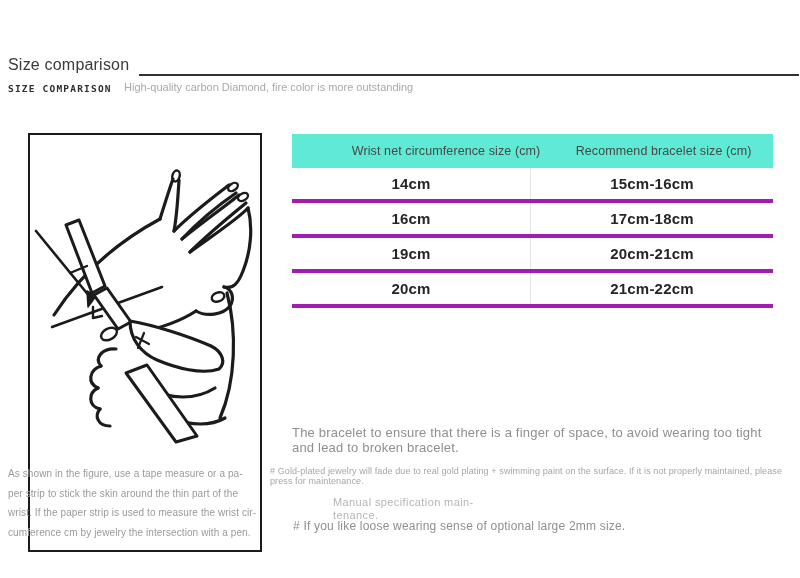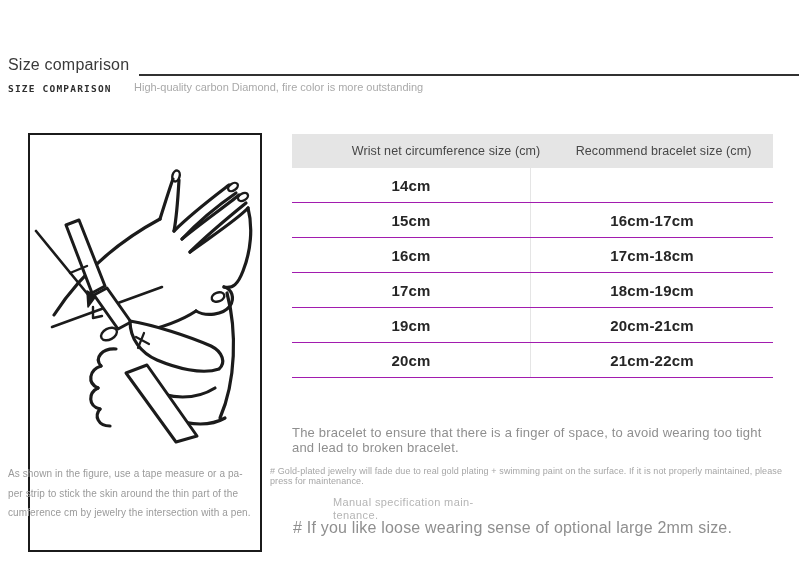--- a/index.html
+++ b/index.html
@@ -6,57 +6,57 @@
   html,body { background:#fff; }
   .page {
     position:relative; width:799px; height:578px; background:#ffffff;
     font-family:"Liberation Sans", sans-serif; overflow:hidden;
   }
   .hdr-title { position:absolute; left:8px; top:56px; font-size:16px; color:#3a3a3a; letter-spacing:.2px; }
   .hdr-caps  { position:absolute; left:8px; top:83px; font-family:"DejaVu Sans Mono", monospace;
                font-size:9.5px; font-weight:700; letter-spacing:1.2px; color:#2f2f2f; }
   .brand     { position:absolute; left:140px; top:56px; font-size:15px; color:#7d7d7d; letter-spacing:.3px; }
   .brand-rule{ position:absolute; left:139px; top:74px; width:661px; height:2px; background:#313131; }
-  .tagline   { position:absolute; left:134px; top:81px; font-size:11px; color:#a9a9a9; }
+  .tagline   { position:absolute; left:124px; top:81px; font-size:11px; color:#a9a9a9; }
 
   .figure-box {
     position:absolute; left:28px; top:133px; width:234px; height:419px;
     border:2px solid #1b1b1b; background:#ffffff; z-index:1;
   }
   .figure-box svg { display:block; width:230px; height:415px; }
 
   .figure-caption {
     position:absolute; left:8px; top:464px; width:288px; z-index:3;
     font-size:10px; line-height:19.5px; color:#9a9a9a; letter-spacing:.1px;
     pointer-events:none;
   }
 
   .size-table { position:absolute; left:292px; top:134px; width:481px; }
-  .t-head { display:flex; height:34px; background:#e5e5e5;padding-left:46px; }
+  .t-head { display:flex; height:34px; background:#5eead4;padding-left:46px; }
   .t-head .t-hc {
     display:flex; align-items:center; justify-content:center;
     font-size:12.5px; color:#474747; letter-spacing:.1px;
   }
   .t-hc.c1 { width:239px; } .t-hc.c2 { width:242px; }
-  .t-row { display:flex; height:35px; border-bottom:1px solid #a21caf; }
+  .t-row { display:flex; height:35px; border-bottom:4px solid #a21caf; }
   .t-cell {
     display:flex; align-items:center; justify-content:center;
     font-size:15px; font-weight:700; color:#262626; letter-spacing:.2px;
   }
   .t-cell.c1 { width:239px; border-right:1px solid #e5e5e5; }
   .t-cell.c2 { width:242px; }
 
   .note-fit    { position:absolute; left:292px; top:425px; width:487px; font-size:13px;
                  line-height:15px; color:#8f8f8f; letter-spacing:.2px; }
   .note-dots   { position:absolute; left:352px; top:442px; font-size:11px; color:#cfcfcf; letter-spacing:2px; }
   .note-gold   { position:absolute; left:270px; top:466px; width:528px; font-size:9px;
                  color:#a6a6a6; letter-spacing:.1px; }
   .note-manual { position:absolute; left:333px; top:496px; font-size:11px; line-height:12.5px;
                  color:#b5b5b5; letter-spacing:.4px; }
-  .note-loose  { position:absolute; left:293px; top:519px; font-size:16px; color:#8f8f8f; letter-spacing:.2px; }
+  .note-loose  { position:absolute; left:293px; top:519px; font-size:12px; color:#8f8f8f; letter-spacing:.2px; }
 </style>
 </head>
 <body>
 
 <div class="page">
 
   <div class="hdr-title">Size comparison</div>
   <div class="hdr-caps">SIZE COMPARISON</div>
   <div class="brand-rule"></div>
   <div class="tagline">High-quality carbon Diamond, fire color is more outstanding</div>
@@ -103,42 +103,36 @@
         <path d="M106,202 L119,209 M114,198 L108,213" stroke-width="2.2"></path>
 
         <path d="M96,238 L117,230 L167,301 L146,307 Z" fill="#ffffff" stroke-width="3"></path>
       </g>
     </svg>
   </div>
 
   <div class="figure-caption">
     <div>As shown in the figure, use a tape measure or a pa-</div>
     <div>per strip to stick the skin around the thin part of the</div>
+    <div>wrist. If the paper strip is used to measure the wrist cir-</div>
     <div>cumference cm by jewelry the intersection with a pen.</div>
   </div>
 
   <div class="size-table">
     <div class="t-head">
       <div class="t-hc c1">Wrist net circumference size (cm)</div>
       <div class="t-hc c2">Recommend bracelet size (cm)</div>
     </div>
     <div class="t-row">
       <div class="t-cell c1">14cm</div>
-    </div>
-    <div class="t-row">
-      <div class="t-cell c1">15cm</div>
-      <div class="t-cell c2">16cm-17cm</div>
+      <div class="t-cell c2">15cm-16cm</div>
     </div>
     <div class="t-row">
       <div class="t-cell c1">16cm</div>
       <div class="t-cell c2">17cm-18cm</div>
-    </div>
-    <div class="t-row">
-      <div class="t-cell c1">17cm</div>
-      <div class="t-cell c2">18cm-19cm</div>
     </div>
     <div class="t-row">
       <div class="t-cell c1">19cm</div>
       <div class="t-cell c2">20cm-21cm</div>
     </div>
     <div class="t-row">
       <div class="t-cell c1">20cm</div>
       <div class="t-cell c2">21cm-22cm</div>
     </div>
   </div>

